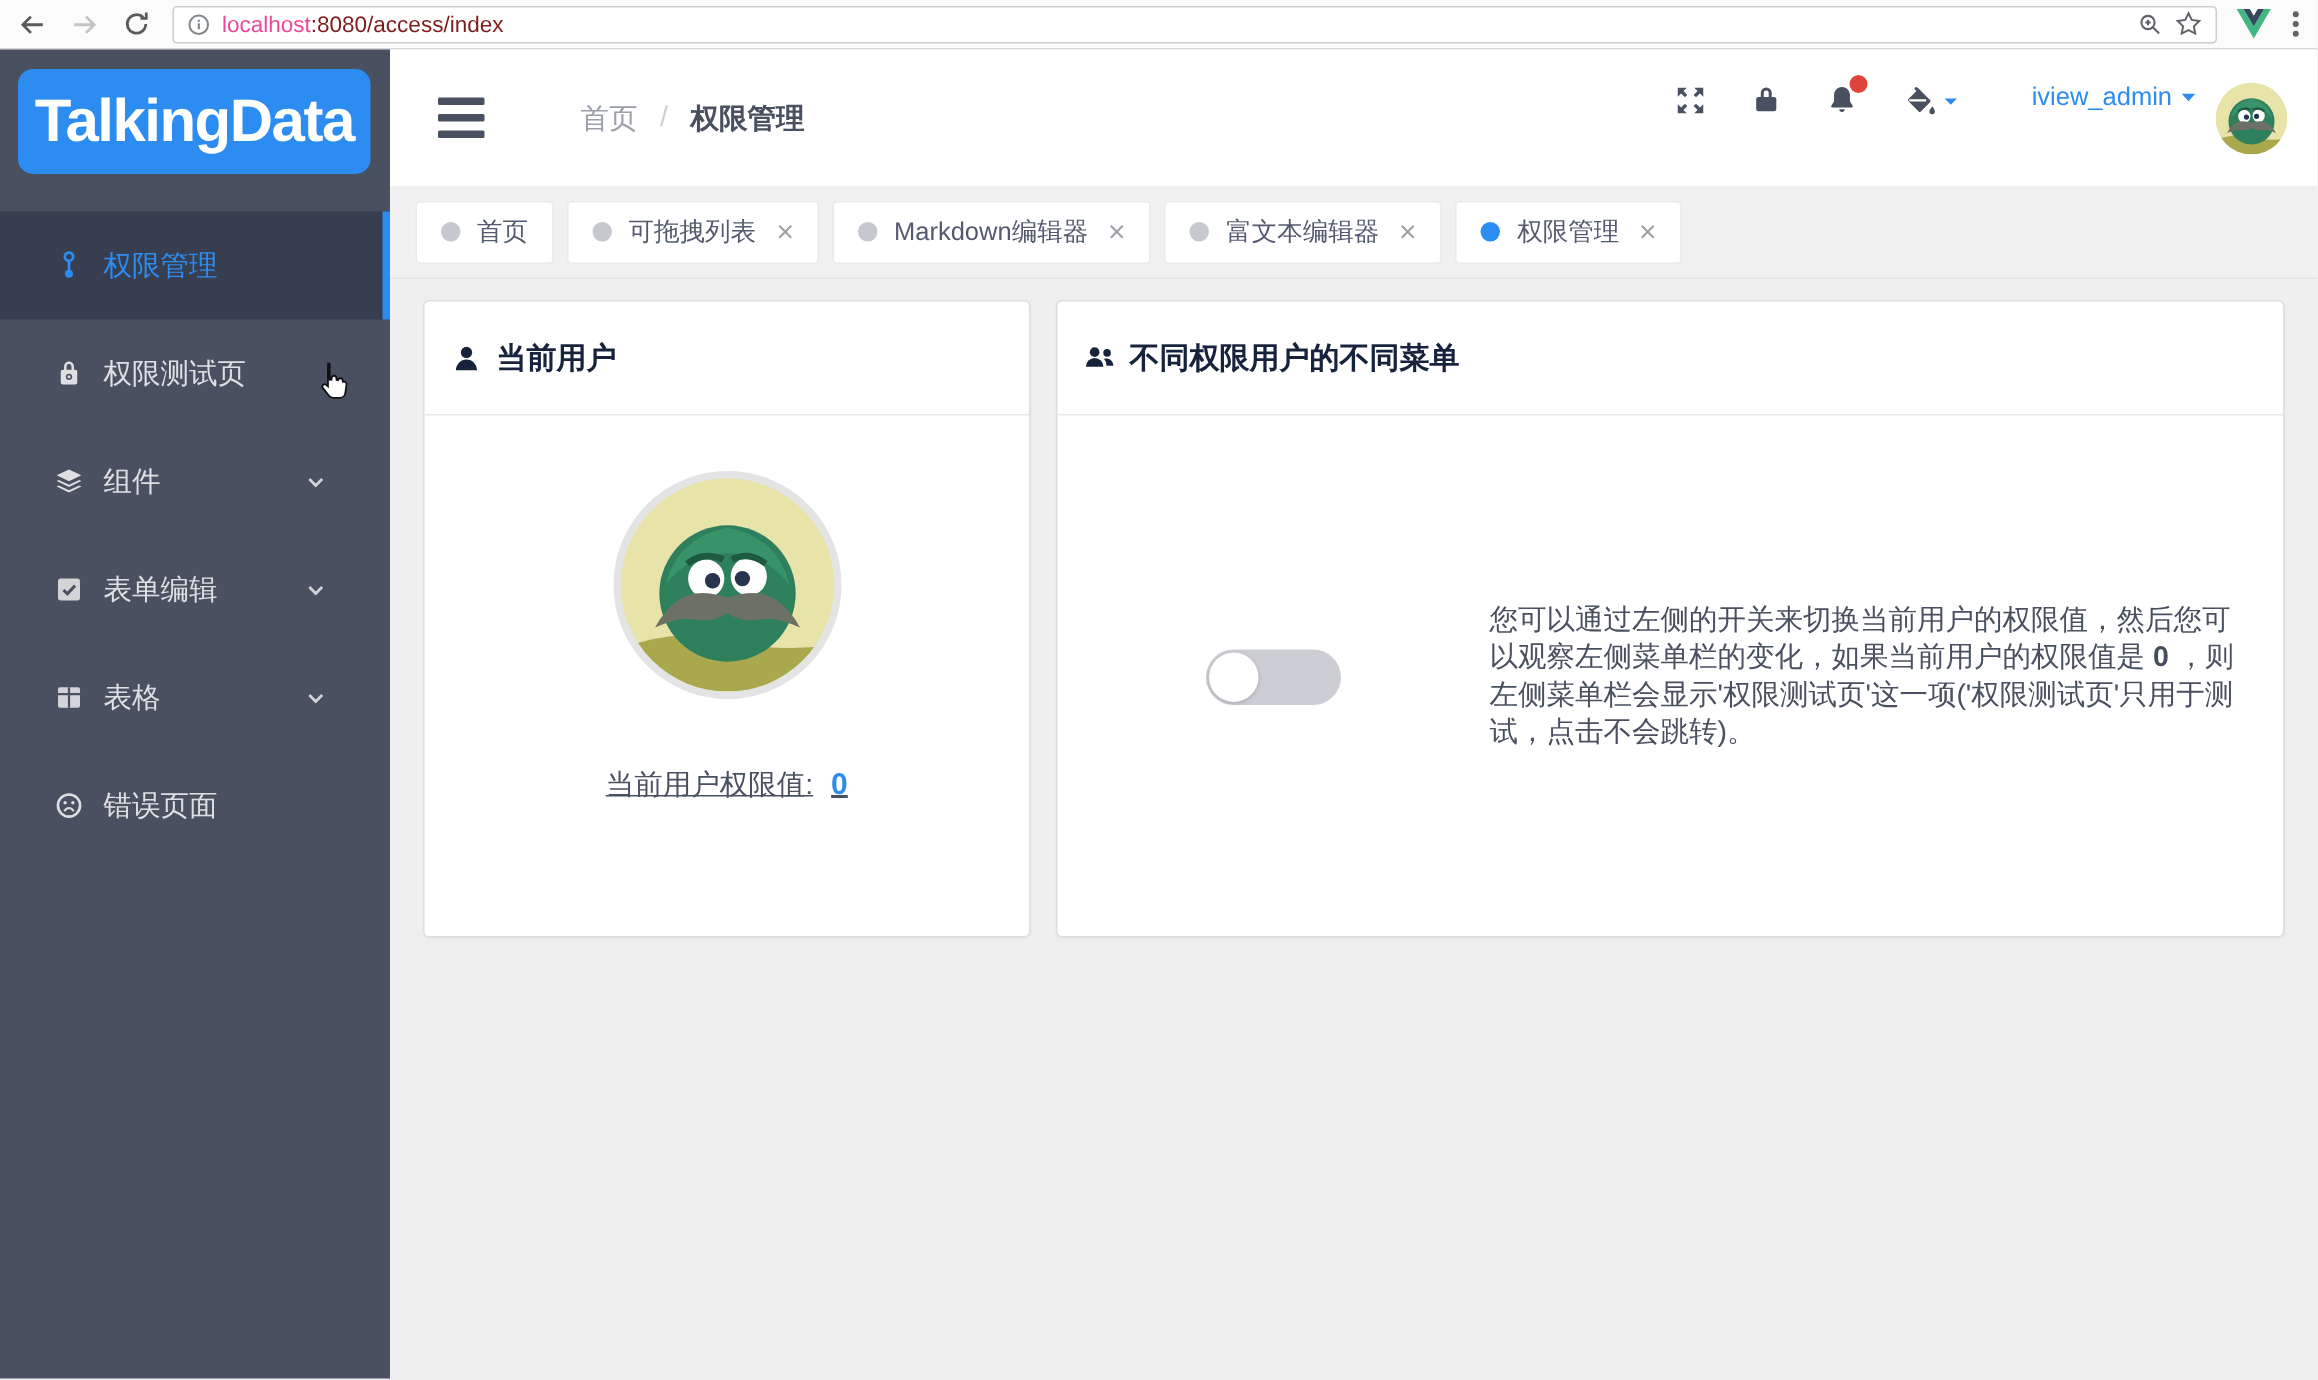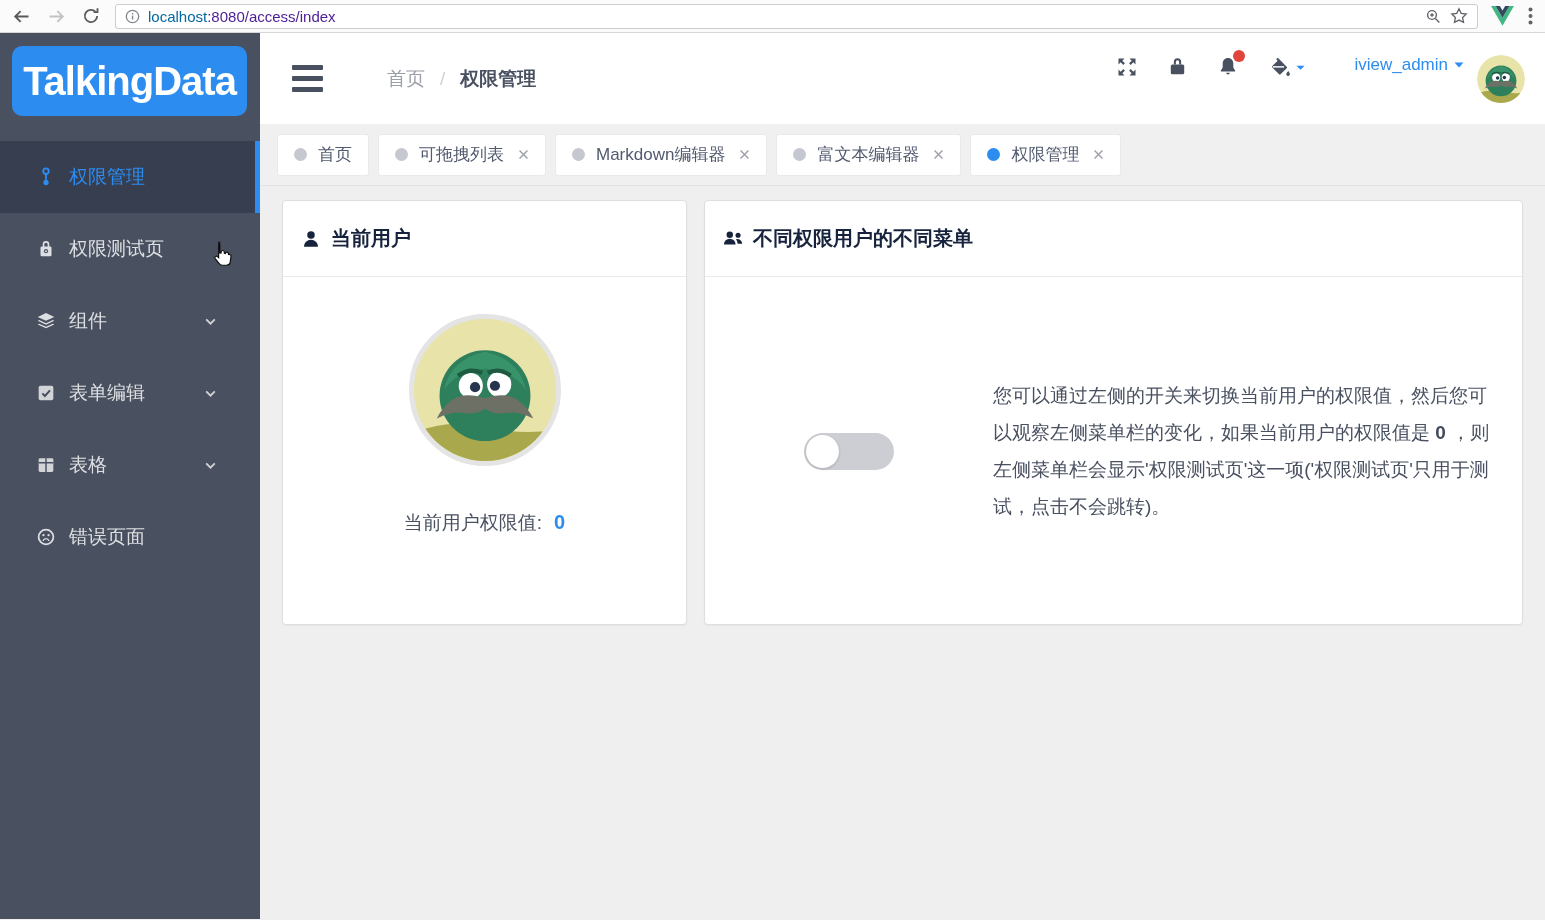--- a/index.html
+++ b/index.html
@@ -4,22 +4,22 @@
 <style>
   * { margin:0; padding:0; box-sizing:border-box; }
   html,body { width:1545px; height:920px; font-family:"Liberation Sans","DejaVu Sans",sans-serif; overflow:hidden; background:#efefef; }
   .screen { position:relative; width:1545px; height:920px; }
   svg { display:block; }
 
   
   .browser-bar { height:33px; background:#fbfbfb; border-bottom:1px solid #d6d6d6; display:flex; align-items:center; padding:0 12px 0 10px; gap:13px; }
   .nav-btn { width:22px; height:22px; display:flex; align-items:center; justify-content:center; cursor:pointer; }
   .url-field { flex:1; height:25px; background:#fff; border:1px solid #cdcdcd; border-radius:3px; display:flex; align-items:center; padding:0 9px; gap:8px; font-size:15px; }
-  .url-host { color:#0369a1; }
-  .url-rest { color:#4c1d95; }
+  .url-host { color:#ec4899; }
+  .url-rest { color:#7f1d1d; }
   .field-spacer { flex:1; }
   .browser-right { display:flex; align-items:center; gap:14px; }
 
   
   .app { display:flex; height:886px; }
   .sidebar { width:260px; flex-shrink:0; background:#495060; }
   .logo-wrap { height:92px; padding:13px 13px 0 12px; }
   .logo { height:70px; background:#2d8cf0; border-radius:10px; display:flex; align-items:center; justify-content:center; color:#fff; font-size:40px; font-weight:bold; letter-spacing:-1px; }
   .menu { margin-top:16px; }
   .menu-item { height:72px; display:flex; align-items:center; padding:0 44px 0 35px; color:rgba(255,255,255,0.82); font-size:19px; position:relative; cursor:pointer; }
@@ -55,27 +55,27 @@
 
   
   .main { flex:1; padding:14px 22px; display:flex; gap:17px; align-items:flex-start; }
   .card { background:#fff; border:1px solid #dddee1; border-radius:4px; height:425px; box-shadow:0 1px 2px rgba(0,0,0,0.04); }
   .card-user { width:405px; flex-shrink:0; }
   .card-menu { flex:1; }
   .card-head { height:76px; display:flex; align-items:center; gap:9px; padding:0 17px; border-bottom:1px solid #e8eaec; font-size:20px; font-weight:bold; color:#17233d; }
   .head-icon { width:22px; height:22px; color:#17233d; flex-shrink:0; }
   .cu-body { display:flex; flex-direction:column; align-items:center; }
   .avatar-lg { margin-top:37px; width:152px; height:152px; border-radius:50%; border:5px solid #e4e4e4; overflow:hidden; background:#e7e3a9; }
-  .perm-row { margin-top:44px; font-size:19px; color:#495060; display:flex; align-items:baseline; gap:12px; }
+  .perm-row { margin-top:44px; font-size:19px; color:#495060; display:flex; align-items:baseline; gap:12px;text-decoration:underline; }
   .perm-val { color:#2d8cf0; font-weight:bold; font-size:20px; }
   .cm-body { height:348px; display:flex; align-items:center; }
   .switch-col { width:288px; display:flex; justify-content:center; flex-shrink:0; }
   .switch { width:90px; height:37px; border-radius:19px; background:#ccced3; position:relative; cursor:pointer; }
   .knob { position:absolute; left:2px; top:2px; width:33px; height:33px; border-radius:50%; background:#fff; box-shadow:0 1px 3px rgba(0,0,0,0.18); }
-  .desc { flex:1; padding-right:21px; font-size:19px; line-height:37px; color:#495060; }
+  .desc { flex:1; padding-right:21px; font-size:19px; line-height:25px; color:#495060; }
   .desc b { color:#444b5c; }
 
   .cursor { position:absolute; left:208px; top:240px; pointer-events:none; }
 </style>
 </head>
 <body>
 
 <div class="screen">
 
   <div class="browser-bar">

